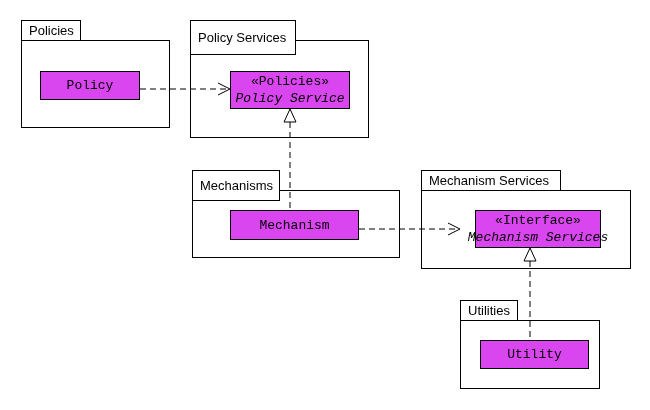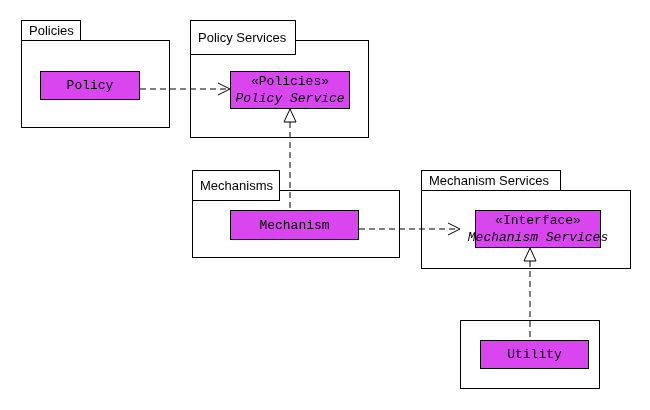--- a/index.html
+++ b/index.html
@@ -78,20 +78,23 @@
   <div class="pkg-tab" style="left:192px; top:170px; width:88px; height:31px;">
     <span>Mechanisms</span>
   </div>
   <div class="pkg-body" style="left:192px; top:190px; width:208px; height:68px;"></div>
 
   <div class="pkg-tab" style="left:421px; top:170px; width:140px; height:21px;">
     <span>Mechanism Services</span>
   </div>
   <div class="pkg-body" style="left:421px; top:190px; width:210px; height:79px;"></div>
 
+  <div class="pkg-tab" style="left:460px; top:300px; width:58px; height:21px;">
+    <span>Utilities</span>
+  </div>
   <div class="pkg-body" style="left:460px; top:320px; width:140px; height:69px;"></div>
 
   <div class="cls" style="left:40px; top:71px; width:100px; height:29px;">
     <span>Policy</span>
   </div>
 
   <div class="cls" style="left:230px; top:71px; width:120px; height:38px;">
     <span class="stereotype">«Policies»</span>
     <span class="iface-name">Policy Service</span>
   </div>

